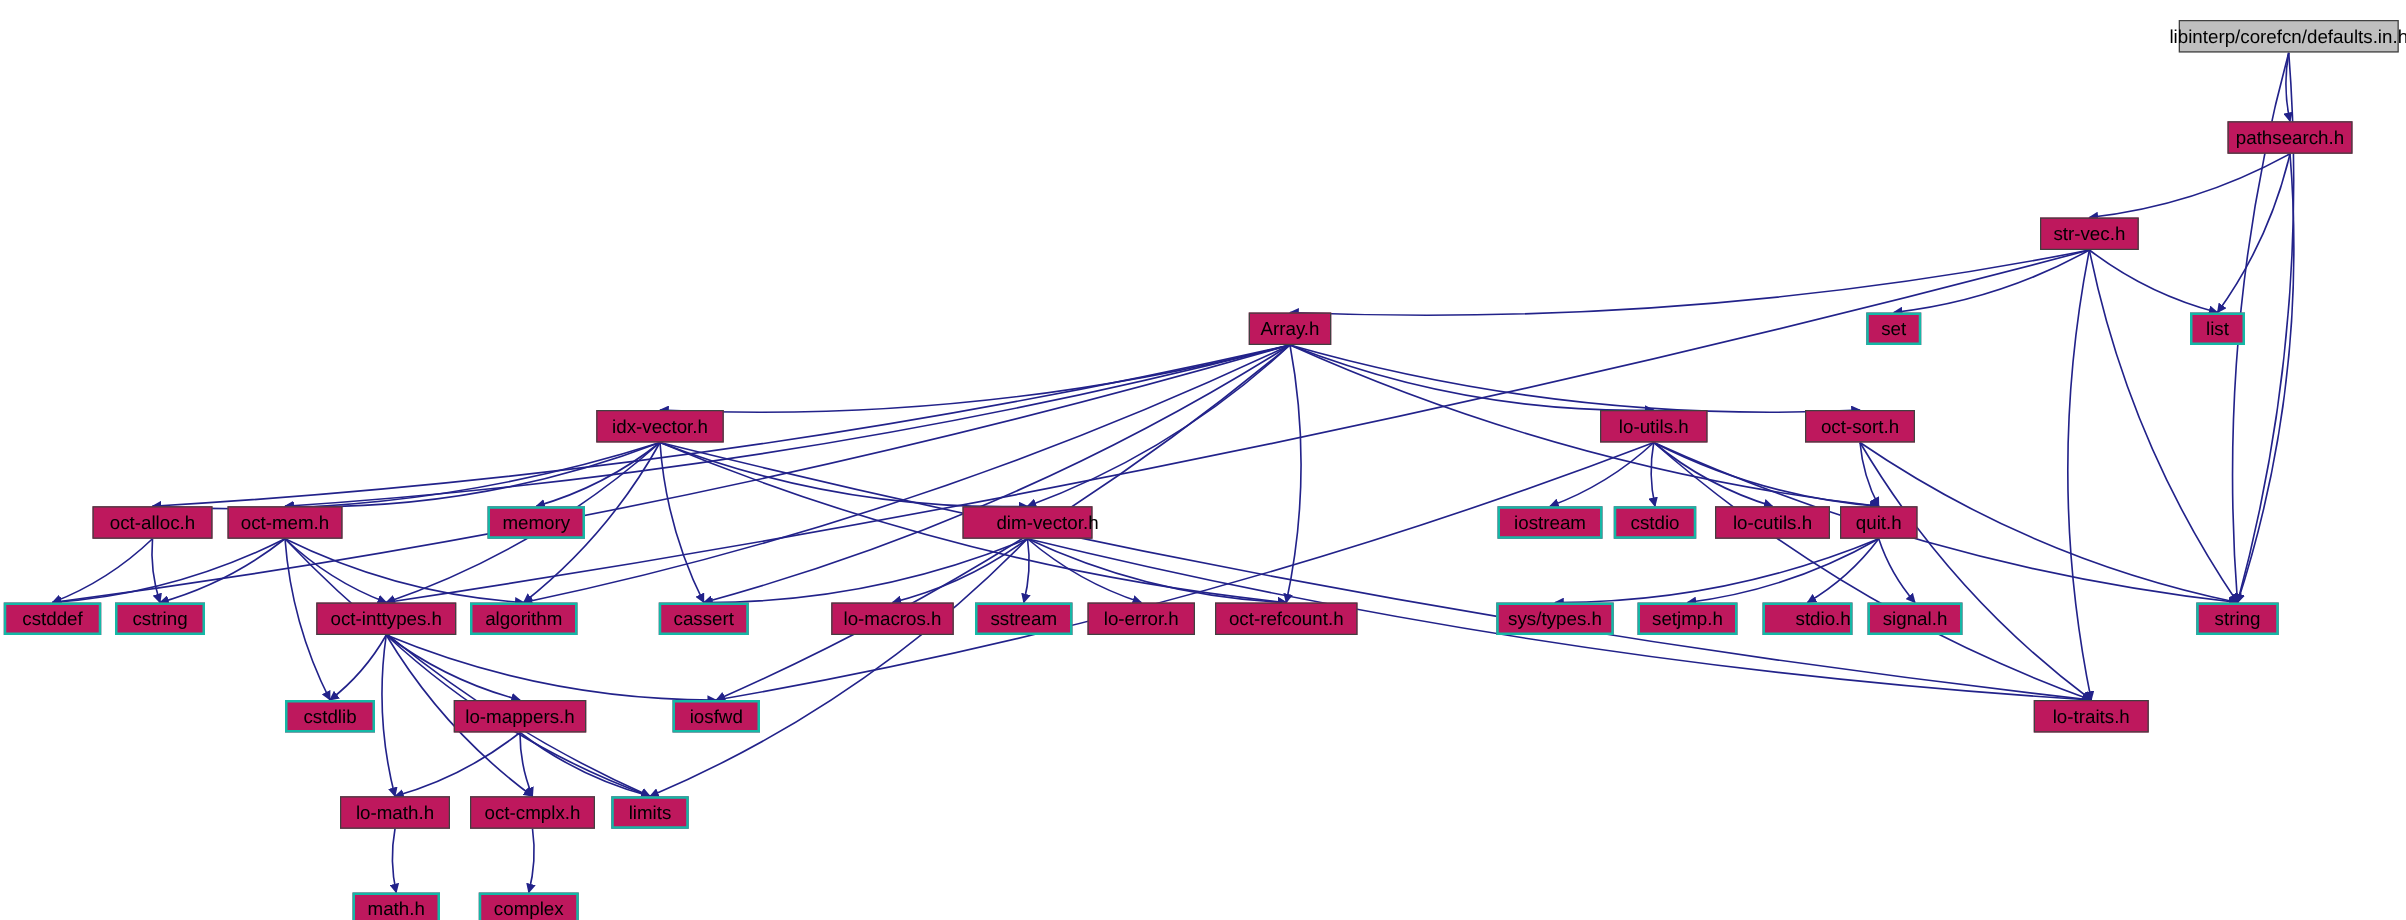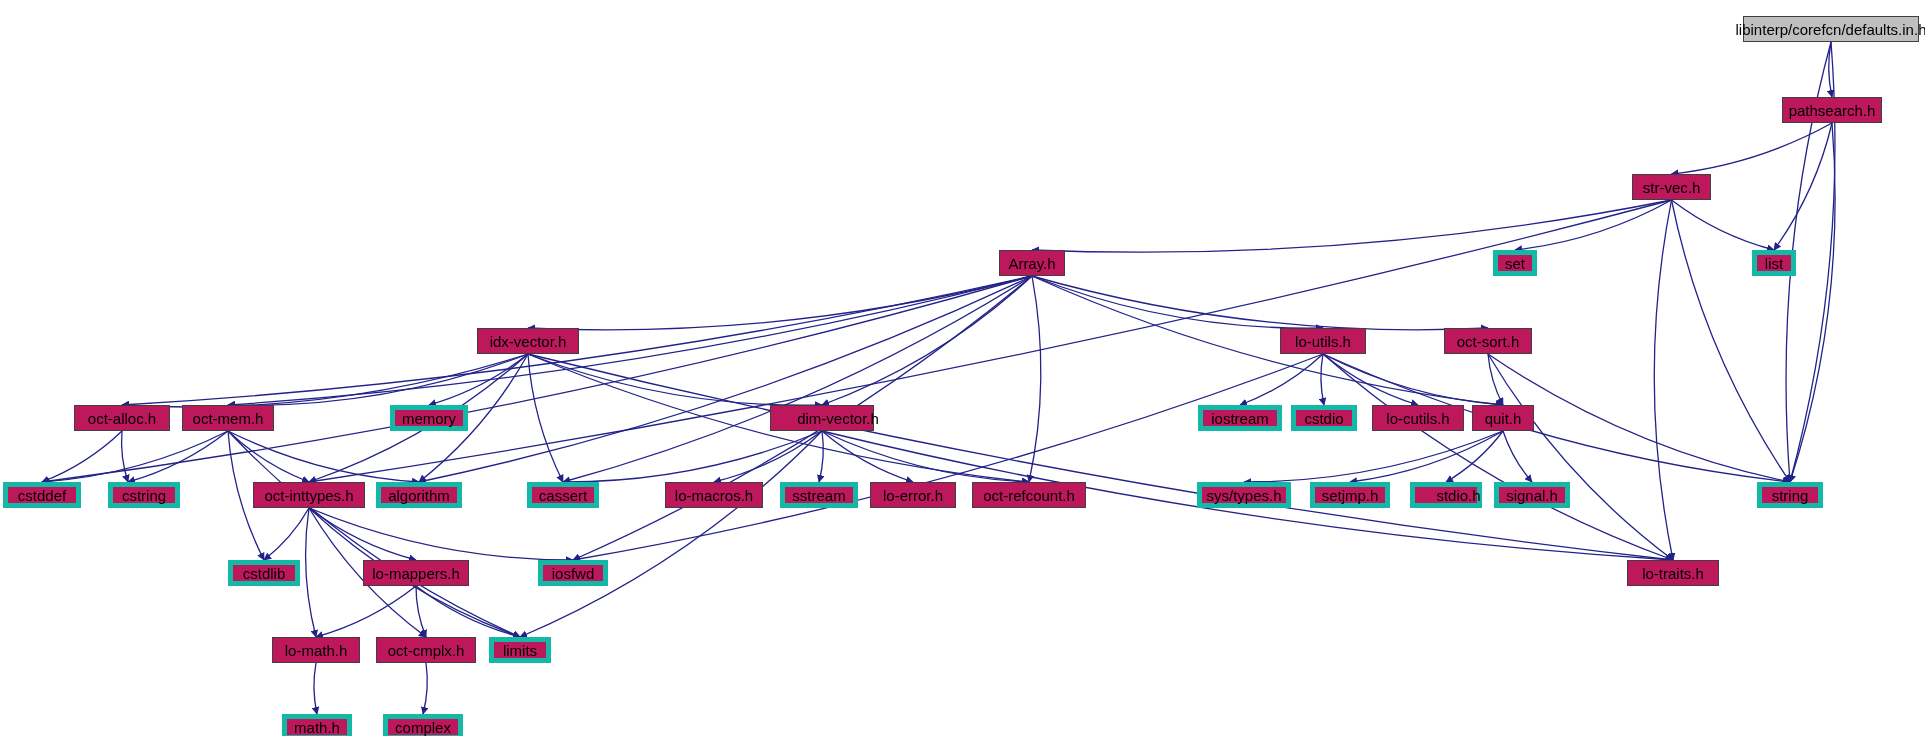--- a/index.html
+++ b/index.html
@@ -2,21 +2,21 @@
 <html><head>
 <meta charset="utf-8">
 <style>
   html,body{margin:0;padding:0;background:#ffffff;}
   #canvas{position:relative;width:1925px;height:736px;background:#ffffff;
           font-family:"Liberation Sans", sans-serif;overflow:hidden;}
   #edges{position:absolute;left:0;top:0;width:1925px;height:736px;}
   .node{position:absolute;box-sizing:border-box;display:flex;align-items:center;
         justify-content:center;white-space:nowrap;background:#be185d;
         font-size:15px;color:#000000;letter-spacing:0px;}
-  .node.sys{border:5px solid #14b8a6;}
+  .node.sys{border:2px solid #14b8a6;}
   .node.proj{border:1px solid #404040;}
   .node.root{border:1px solid #404040;background:#bfbfbf;}
   .node span{pointer-events:none;}
 </style>
 </head>
 <body>
 
 <div id="canvas">
   <svg id="edges" viewBox="0 0 1925 736" xmlns="http://www.w3.org/2000/svg">
     <defs>
@@ -148,21 +148,21 @@
       </div>
       <div class="node proj" style="left: 1372px; top: 405px; width: 92px; height: 26px;">
         <span>lo-cutils.h</span>
       </div>
       <div class="node proj" style="left: 1472px; top: 405px; width: 62px; height: 26px;">
         <span>quit.h</span>
       </div>
       <div class="node sys" style="left: 3px; top: 482px; width: 78px; height: 26px;">
         <span>cstddef</span>
       </div>
-      <div class="node sys" style="left: 108px; top: 482px; width: 72px; height: 26px;">
+      <div class="node sys" style="left: 92px; top: 482px; width: 72px; height: 26px;">
         <span>cstring</span>
       </div>
       <div class="node proj" style="left: 253px; top: 482px; width: 112px; height: 26px;">
         <span>oct-inttypes.h</span>
       </div>
       <div class="node sys" style="left: 376px; top: 482px; width: 86px; height: 26px;">
         <span>algorithm</span>
       </div>
       <div class="node sys" style="left: 527px; top: 482px; width: 72px; height: 26px;">
         <span>cassert</span>

